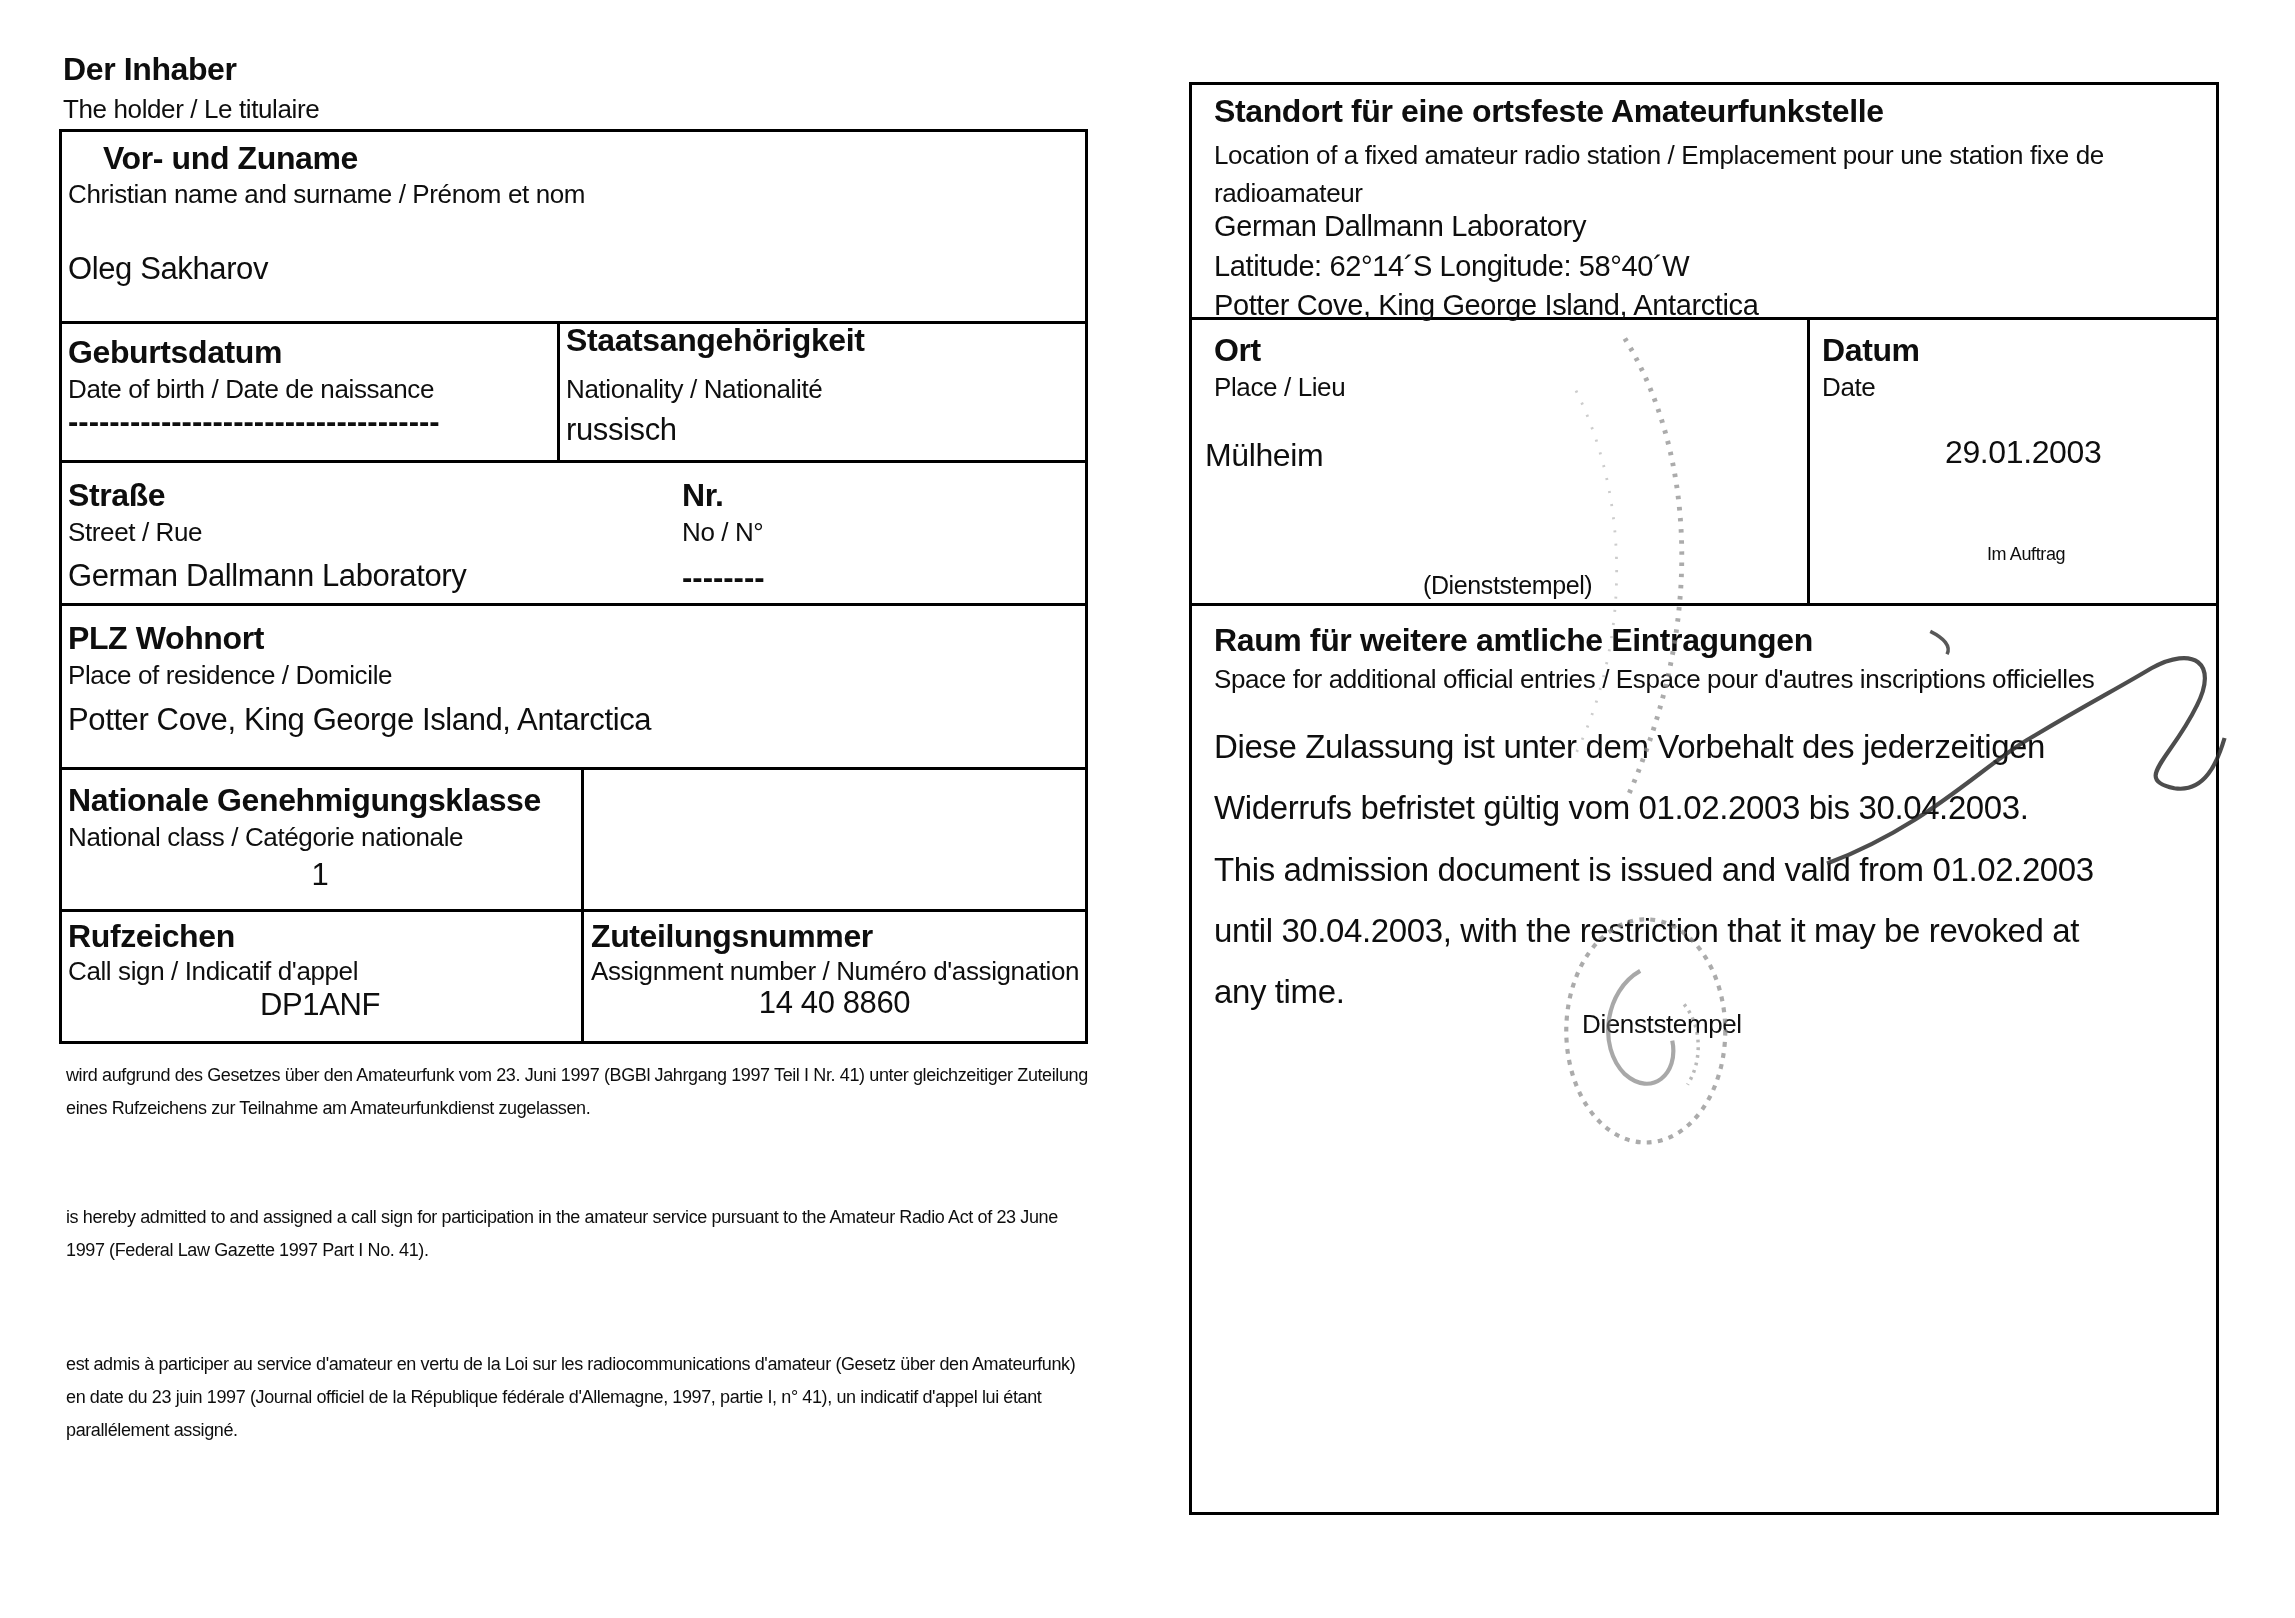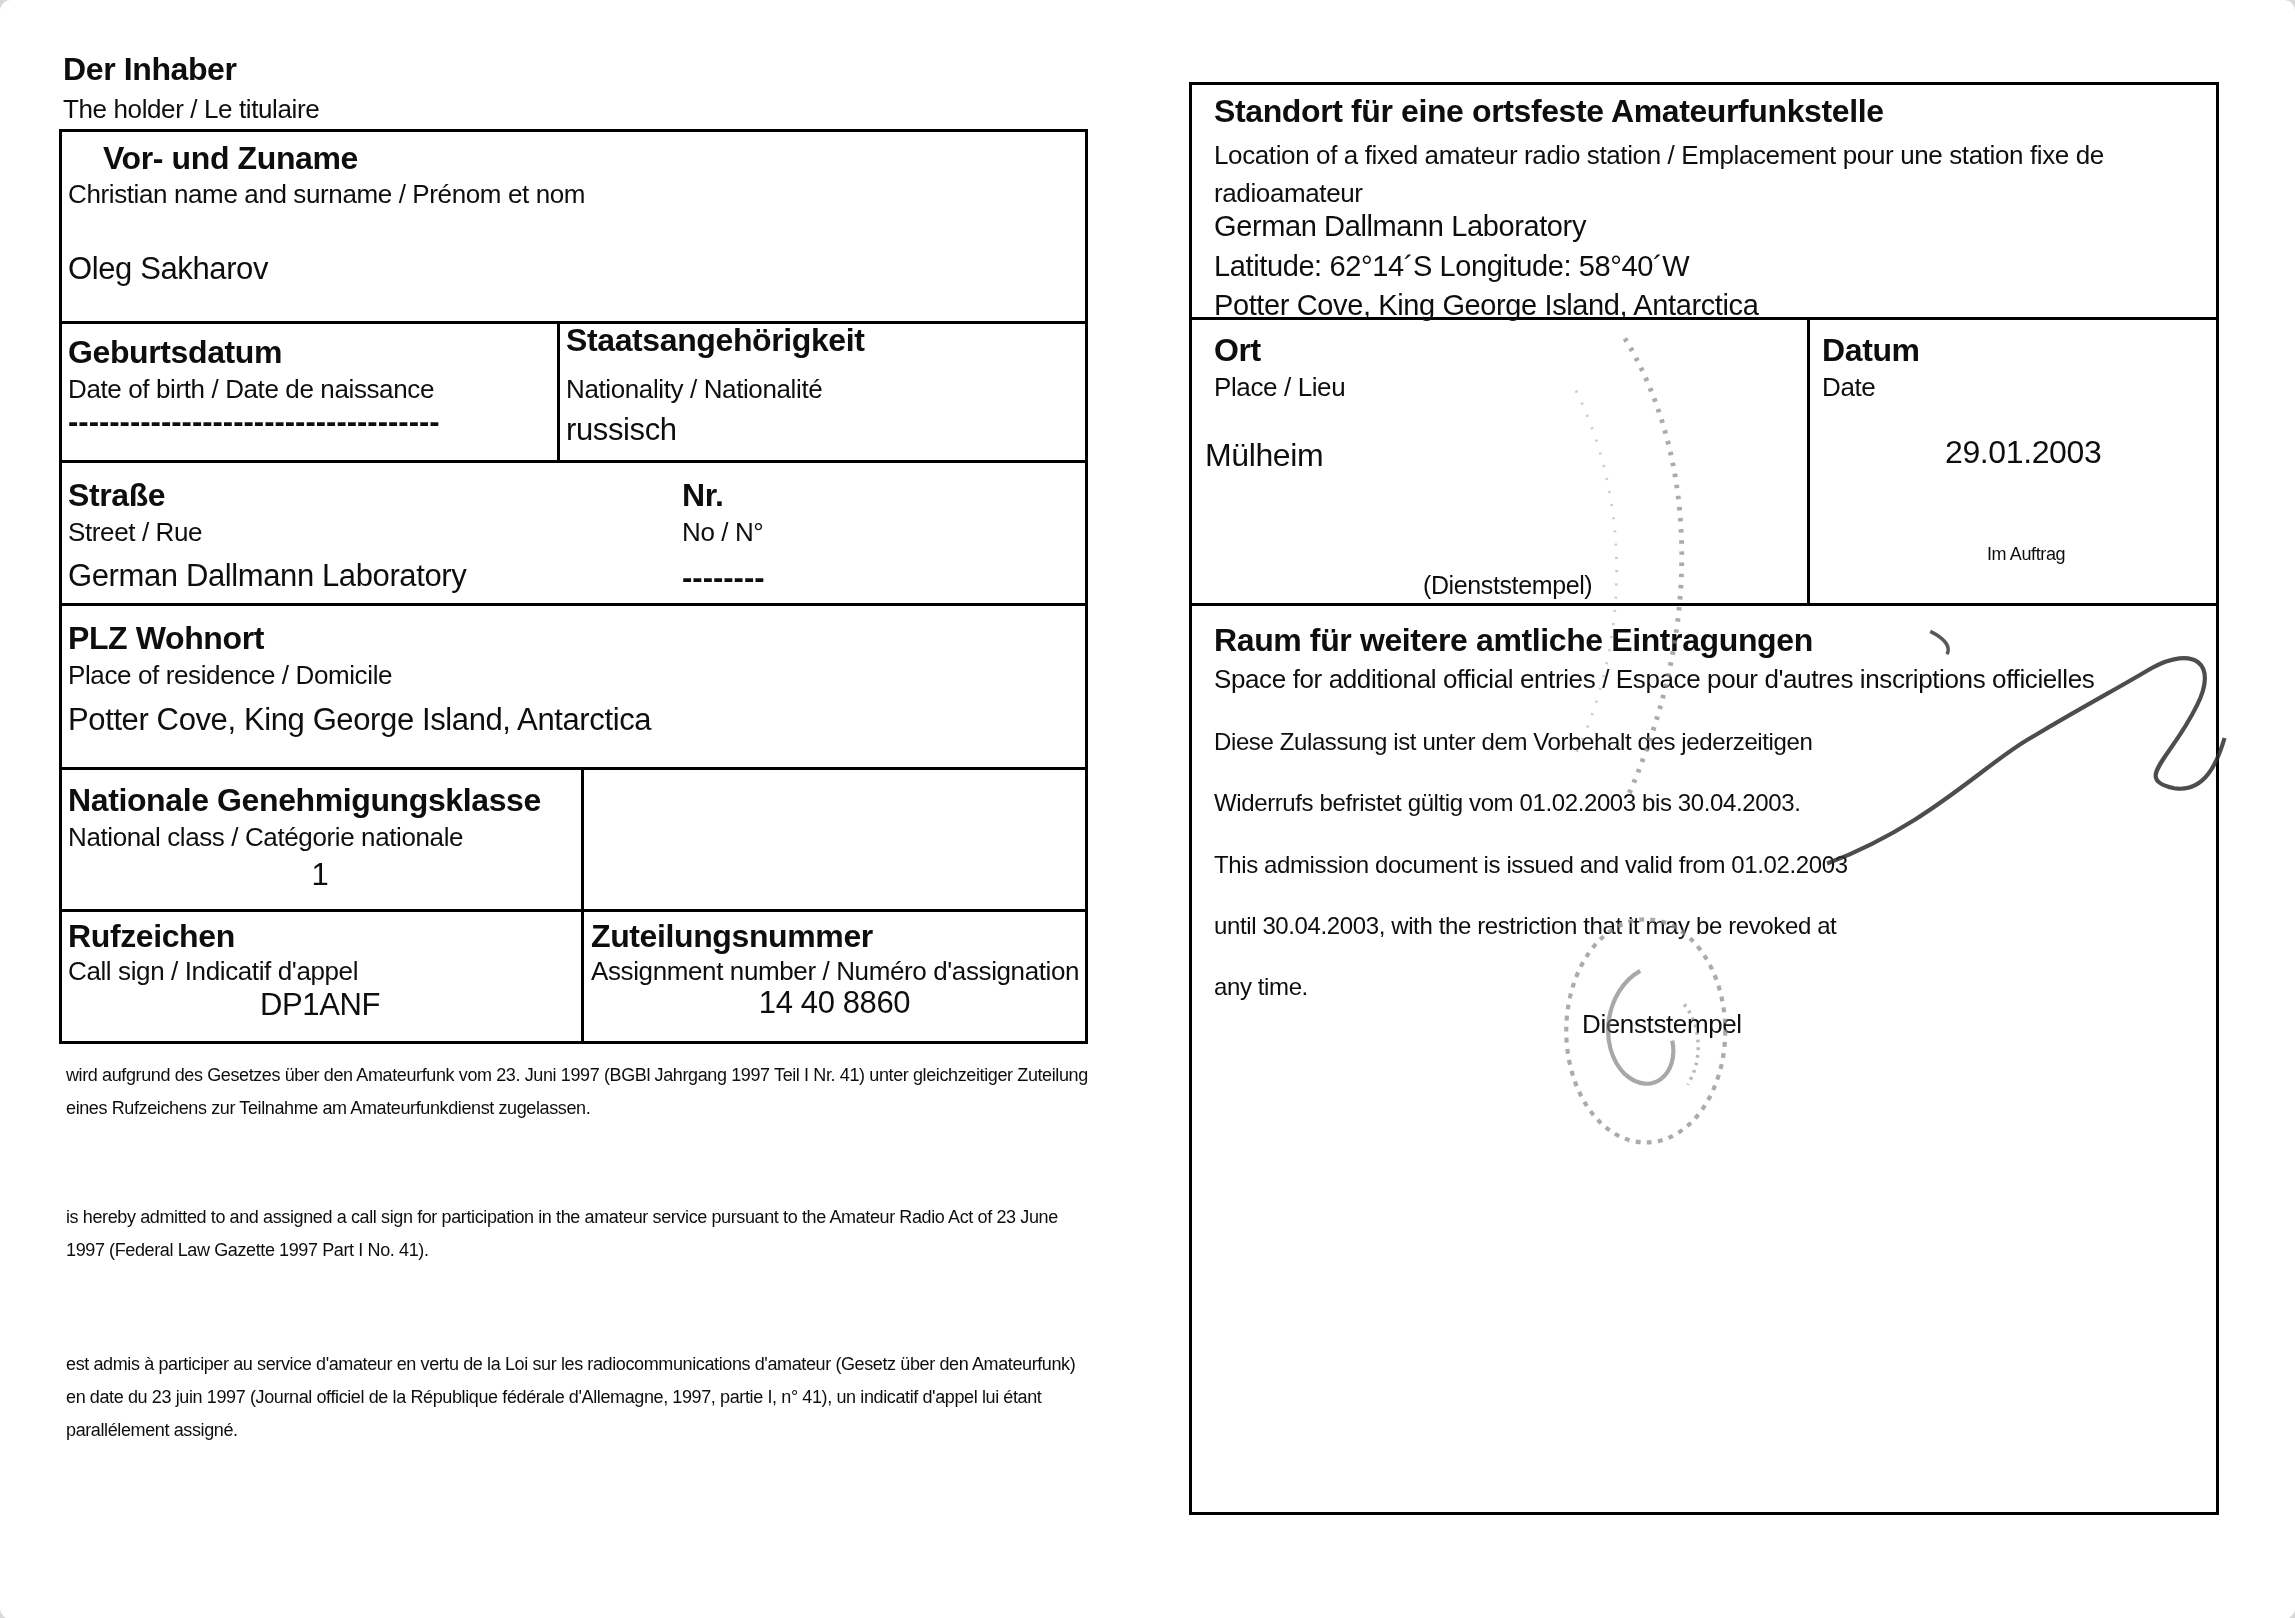--- a/index.html
+++ b/index.html
@@ -1,28 +1,28 @@
 <!DOCTYPE html>
 <html style="font-size:11px"><head>
 <meta charset="utf-8">
 <style>
   html,body{margin:0;padding:0;background:#d8d8d8;}
   .page{
     position:relative;width:2295px;height:1619px;background:#ffffff;
     font-family:"Liberation Sans",sans-serif;color:#0e0e0e;
-    letter-spacing:-0.035em;overflow:hidden;border-radius:11px;
+    letter-spacing:-0.035em;overflow:hidden;
   }
   .abs{position:absolute;line-height:1.08;}
   .b{font-weight:bold;}
   .fs46{font-size:32px;}
   .fs44{font-size:31px;}
   .fs42{font-size:29px;}
   .fs39{font-size:18px;}
   .fs37{font-size:26px;}
-  .fs48{font-size:24px;}
+  .fs48{font-size:33px;}
   .fs36{font-size:25px;}
   
   .box{position:absolute;border:3.5px solid #000;box-sizing:border-box;background:transparent;}
   .hline{position:absolute;height:2.8px;background:#000;}
   .vline{position:absolute;width:2.8px;background:#000;}
   .center{text-align:center;}
   .para{line-height:1.82;}
   svg.overlay{position:absolute;left:0;top:0;pointer-events:none;}
 </style>
 </head>

